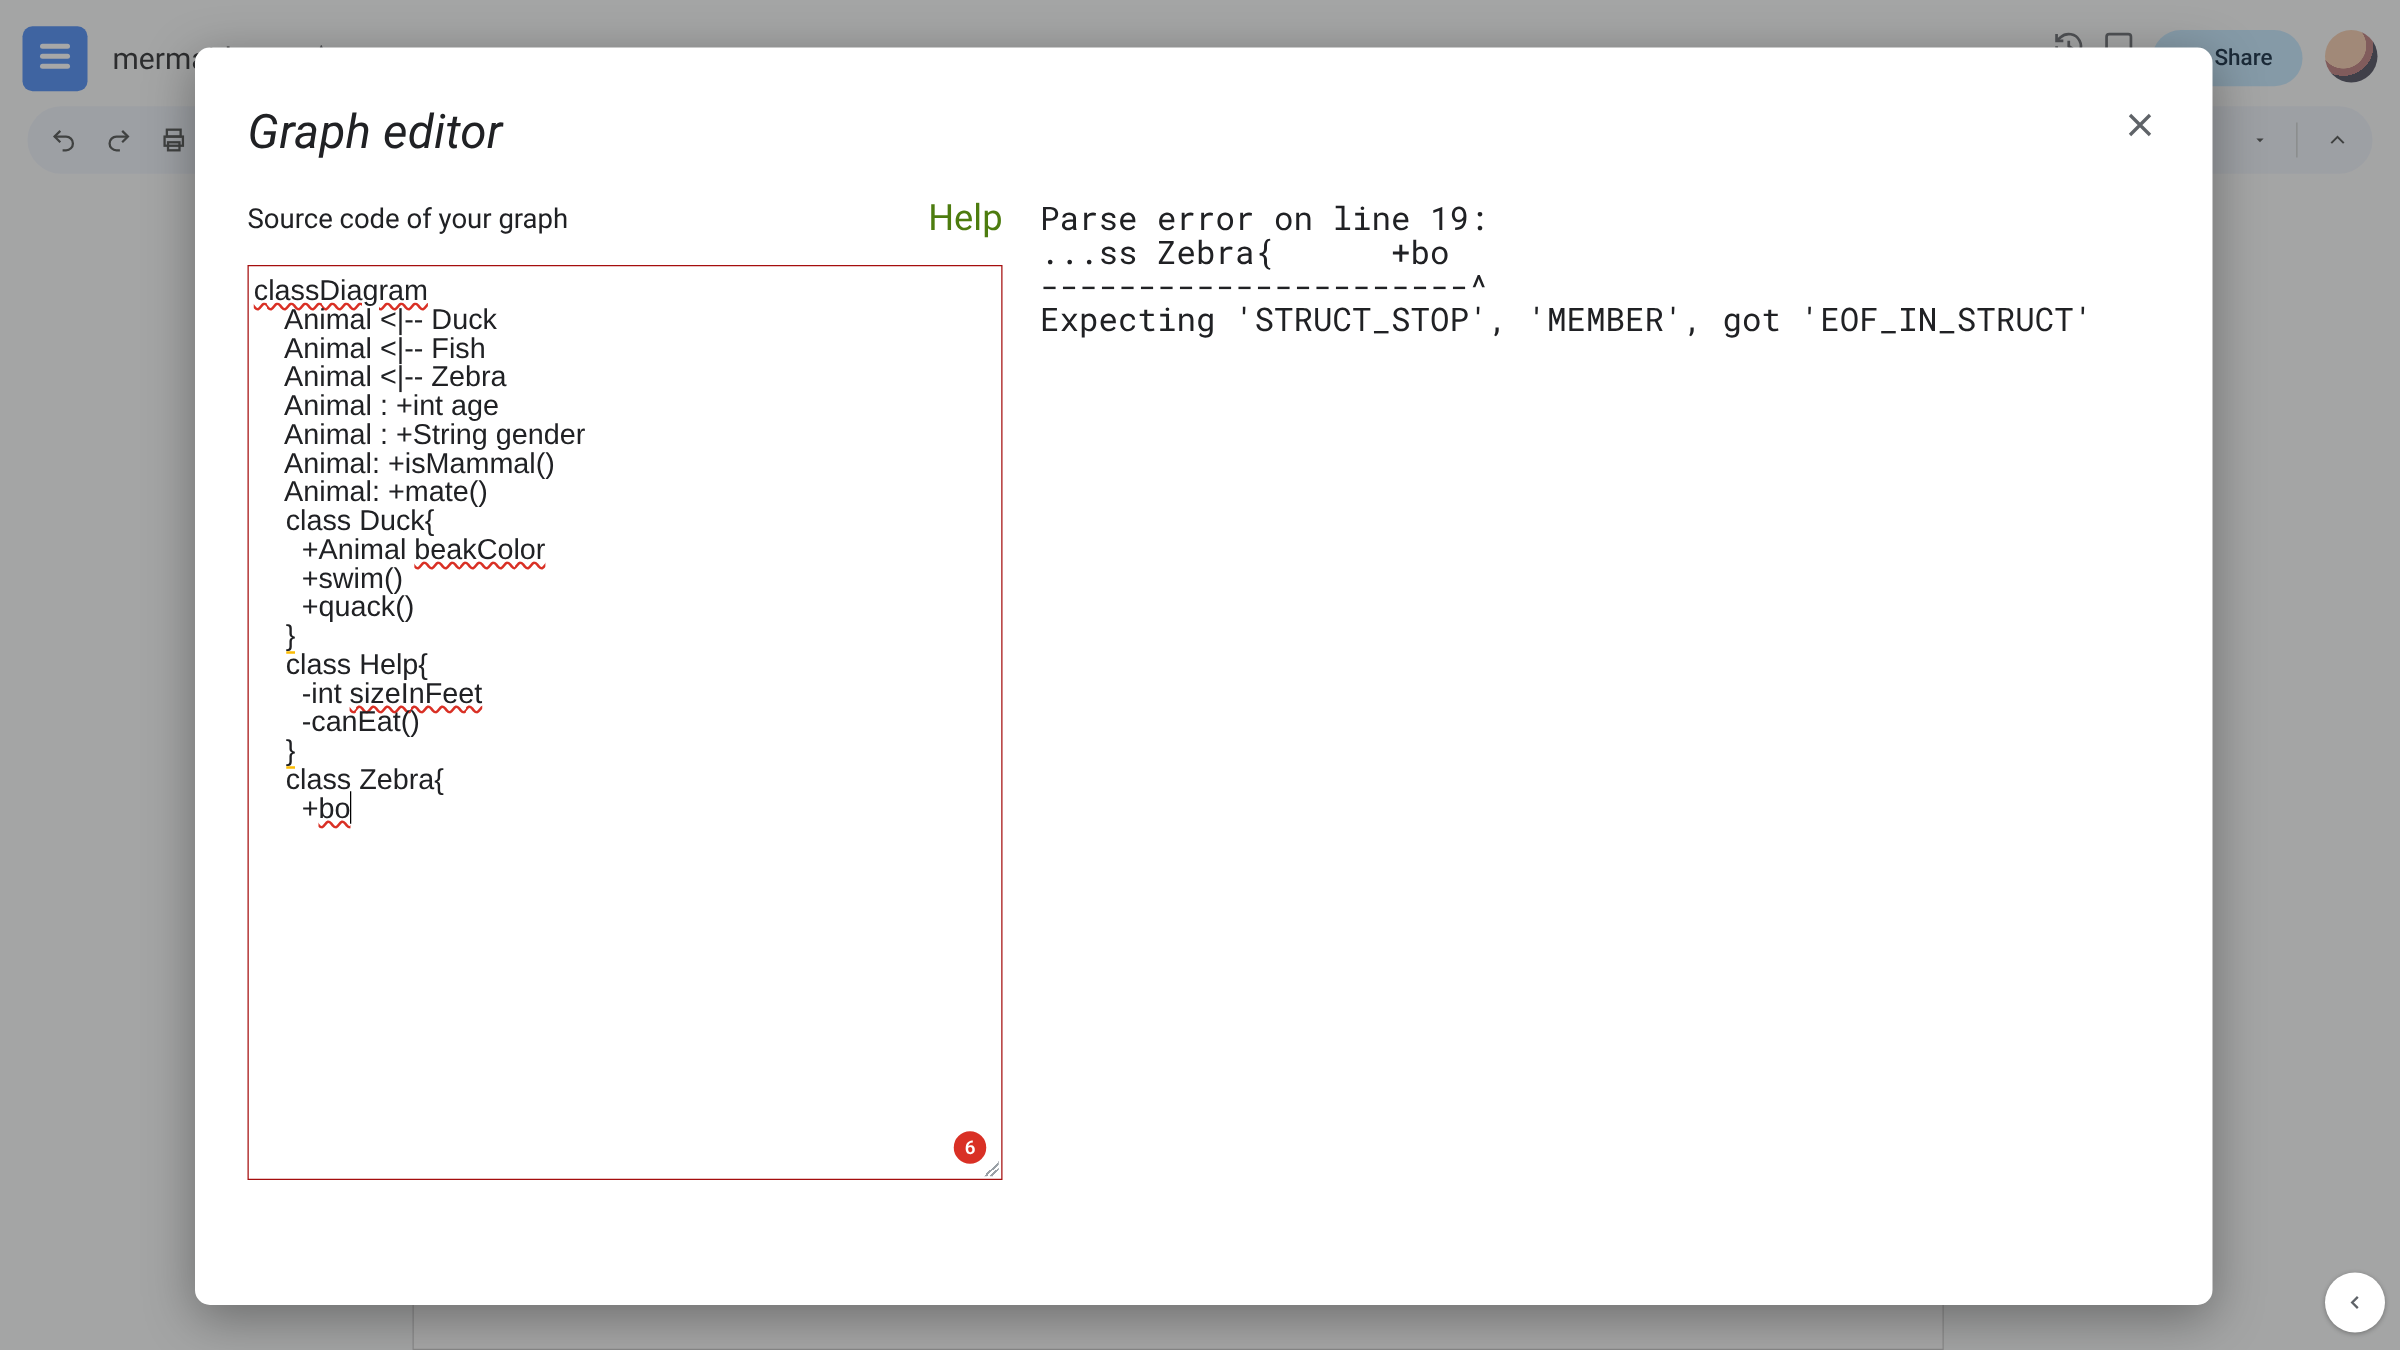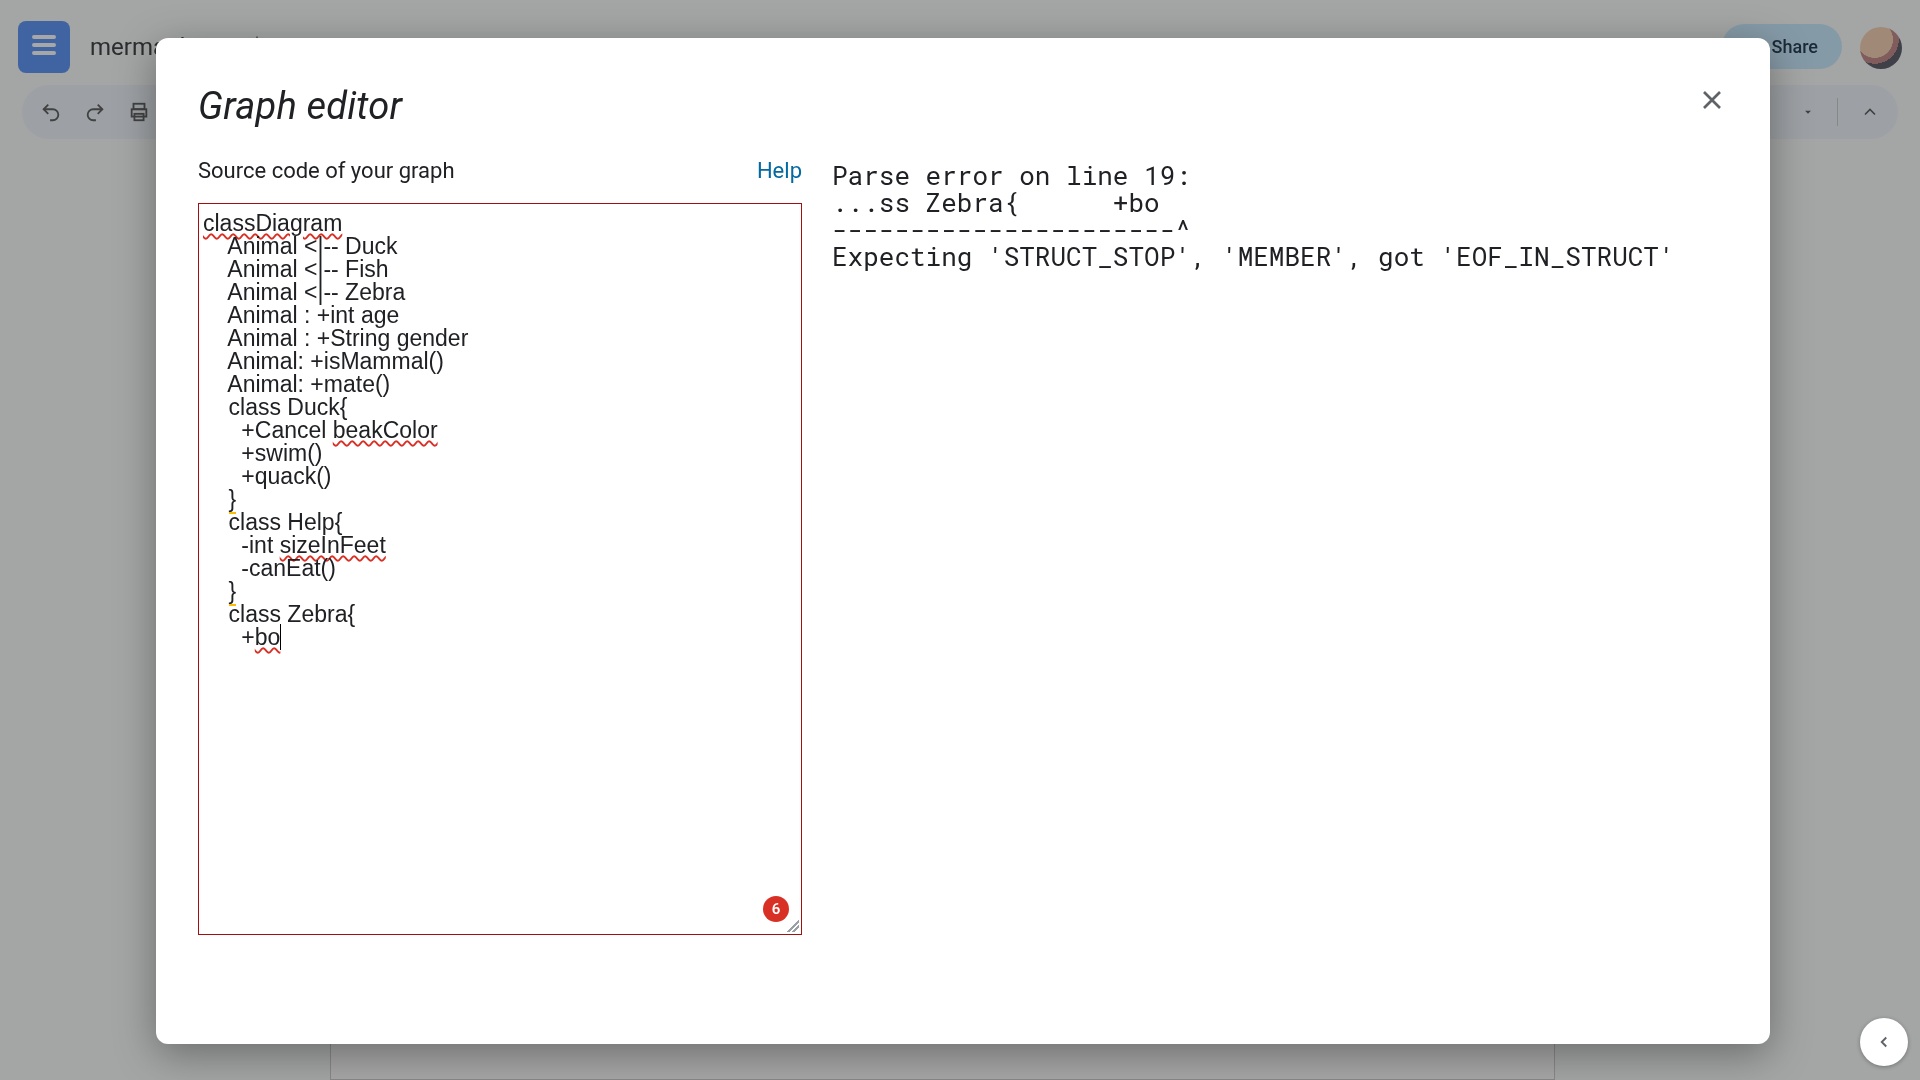--- a/index.html
+++ b/index.html
@@ -27,21 +27,21 @@
   .docs-logo::before,
   .docs-logo::after { content: ""; position: absolute; background: #fff; border-radius: 2px; }
   .docs-logo::before { left: 14px; top: 14px; width: 24px; height: 4px; box-shadow: 0 8px 0 #fff, 0 16px 0 #fff; }
   .docs-titlecol { display: flex; flex-direction: row; }
   .docs-titlerow { display: flex; align-items: center; gap: 14px; }
   .doc-title { font-size: 24px; color: #202124; }
   .title-icon { width: 22px; height: 22px; color: #5f6368; }
   .docs-menurow { display: flex; gap: 4px; font-size: 18px; color: #202124; margin-top: 2px; }
   .docs-menurow span { padding: 4px 10px; border-radius: 4px; }
 
-  .docs-right { margin-left: auto; display: flex; align-items: flex-end; gap: 18px; }
+  .docs-right { margin-left: auto; display: flex; align-items: flex-start; gap: 18px; }
   .share-pill {
     display: flex; align-items: center; gap: 8px;
     background: #c2e7ff; color: #001d35;
     padding: 12px 24px; border-radius: 40px; font-size: 18px; font-weight: 500;
   }
   .avatar {
     width: 42px; height: 42px; border-radius: 50%;
     background: radial-gradient(circle at 35% 30%, #f4c9a9 0 45%, #b77 46% 60%, #445 60% 100%);
   }
 
@@ -83,21 +83,21 @@
 
   .dialog-body {
     display: flex; gap: 30px; margin-top: 30px;
     flex: 1; min-height: 0;
   }
   .left-col { width: 604px; display: flex; flex-direction: column; }
   .right-col { flex: 1; }
 
   .src-row { display: flex; align-items: center; margin-bottom: 20px; }
   .src-label { font-size: 22px; color: #202124; }
-  .help-link { margin-left: auto; font-size: 22px; color: #0369a1; cursor: pointer; }
+  .help-link { margin-left: auto; font-size: 29px; color: #4d7c0f; cursor: pointer; }
 
   .code-box {
     position: relative;
     border: 1.5px solid #a50e0e;
     height: 732px;
     padding: 6px 4px;
   }
   .code-pre {
     font-family: Arial, sans-serif;
     font-size: 23px; line-height: 23px;
@@ -290,21 +290,21 @@
       <div class="code-box">
         <pre class="code-pre" id="code-pre"><span class="sq">classDiagram</span>
 <span class="plain">    Animal &lt;|-- Duck</span>
 <span class="plain">    Animal &lt;|-- Fish</span>
 <span class="plain">    Animal &lt;|-- Zebra</span>
 <span class="plain">    Animal : +int age</span>
 <span class="plain">    Animal : +String gender</span>
 <span class="plain">    Animal: +isMammal()</span>
 <span class="plain">    Animal: +mate()</span>
 <span class="plain">    class Duck{</span>
-<span class="plain">      +Cancel </span><span class="sq">beakColor</span>
+<span class="plain">      +Animal </span><span class="sq">beakColor</span>
 <span class="plain">      +swim()</span>
 <span class="plain">      +quack()</span>
 <span class="plain">    </span><span class="brace">}</span>
 <span class="plain">    class Help{</span>
 <span class="plain">      -int </span><span class="sq">sizeInFeet</span>
 <span class="plain">      -canEat()</span>
 <span class="plain">    </span><span class="brace">}</span>
 <span class="plain">    class Zebra{</span>
 <span class="plain">      +</span><span class="sq">bo</span><span class="caret"></span></pre>
         <div class="err-badge">6</div>

